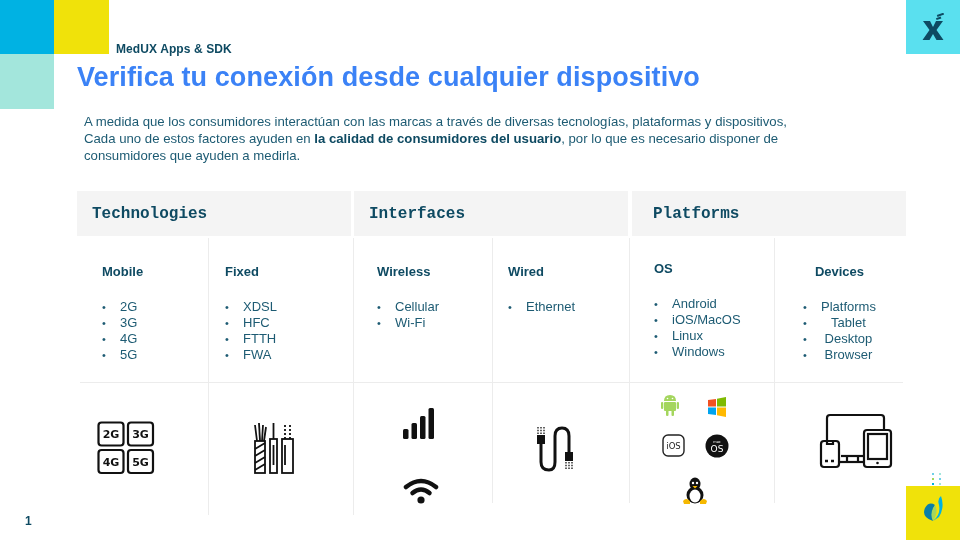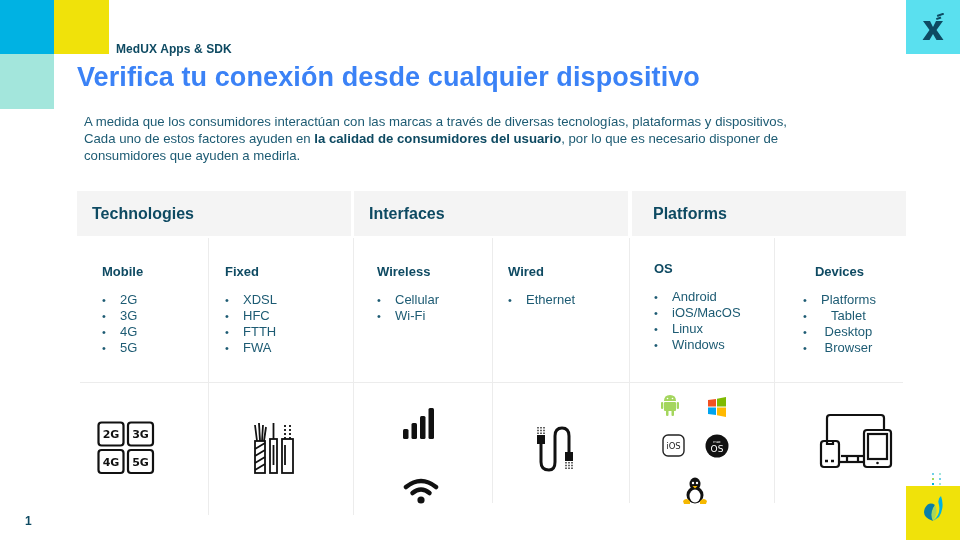--- a/index.html
+++ b/index.html
@@ -13,30 +13,30 @@
 
   .brand-tile { position: absolute; right: 0; top: 0; width: 54px; height: 54px; background: #5ae0ef; display:flex; align-items:center; justify-content:center; }
   .brand-tile svg { width: 26px; height: 28px; }
 
   .subtitle { position: absolute; left: 116px; top: 42px; font-size: 12px; font-weight: bold; color: #0e4a62; letter-spacing: 0.1px; }
   .title { position: absolute; left: 77px; top: 62px; font-size: 27px; font-weight: bold; color: #3b82f6; letter-spacing: 0.1px; white-space: nowrap; }
 
   .intro { position: absolute; left: 84px; top: 113px; width: 810px; font-size: 13.2px; line-height: 17px; color: #1d5b73; }
   .intro b { color: #0e4a62; font-weight: bold; }
 
-  .hdr { position: absolute; top: 191px; height: 45px; background: #f4f4f4; display:flex; align-items:center; font-size: 16px; font-weight: bold; color: #0e4a62; }
+  .hdr { position: absolute; top: 191px; height: 45px; background: #f4f4f4; display:flex; align-items:center; font-size: 16px; font-weight: bold; color: #0e4a62; font-family: Liberation Mono, monospace; }
   .hdr-tech { left: 77px; width: 274px; padding-left: 15px; }
   .hdr-int { left: 354px; width: 274px; padding-left: 15px; }
   .hdr-plat { left: 632px; width: 274px; padding-left: 21px; }
 
   .vline { position: absolute; width: 1px; background: #ececec; }
   .hline { position: absolute; height: 1px; background: #ececec; }
 
   .col { position: absolute; }
-  .col h4 { font-size: 13px; font-weight: bold; color: #0e4a62; margin-bottom: 13px; }
+  .col h4 { font-size: 13px; font-weight: bold; color: #0e4a62; margin-bottom: 20px; }
   .col ul { list-style: none; }
   .col li { font-size: 13px; line-height: 16px; color: #1d5b73; position: relative; padding-left: 18px; }
   .col li::before { content: "•"; position: absolute; left: 0; font-size: 11px; }
 
   .icon { position: absolute; }
 
   .page-num { position: absolute; left: 25px; top: 514px; font-size: 12px; font-weight: bold; color: #0e4a62; }
 
   .corner-yellow { position: absolute; right: 0; top: 486px; width: 54px; height: 54px; background: #f0e20a; }
 </style>

